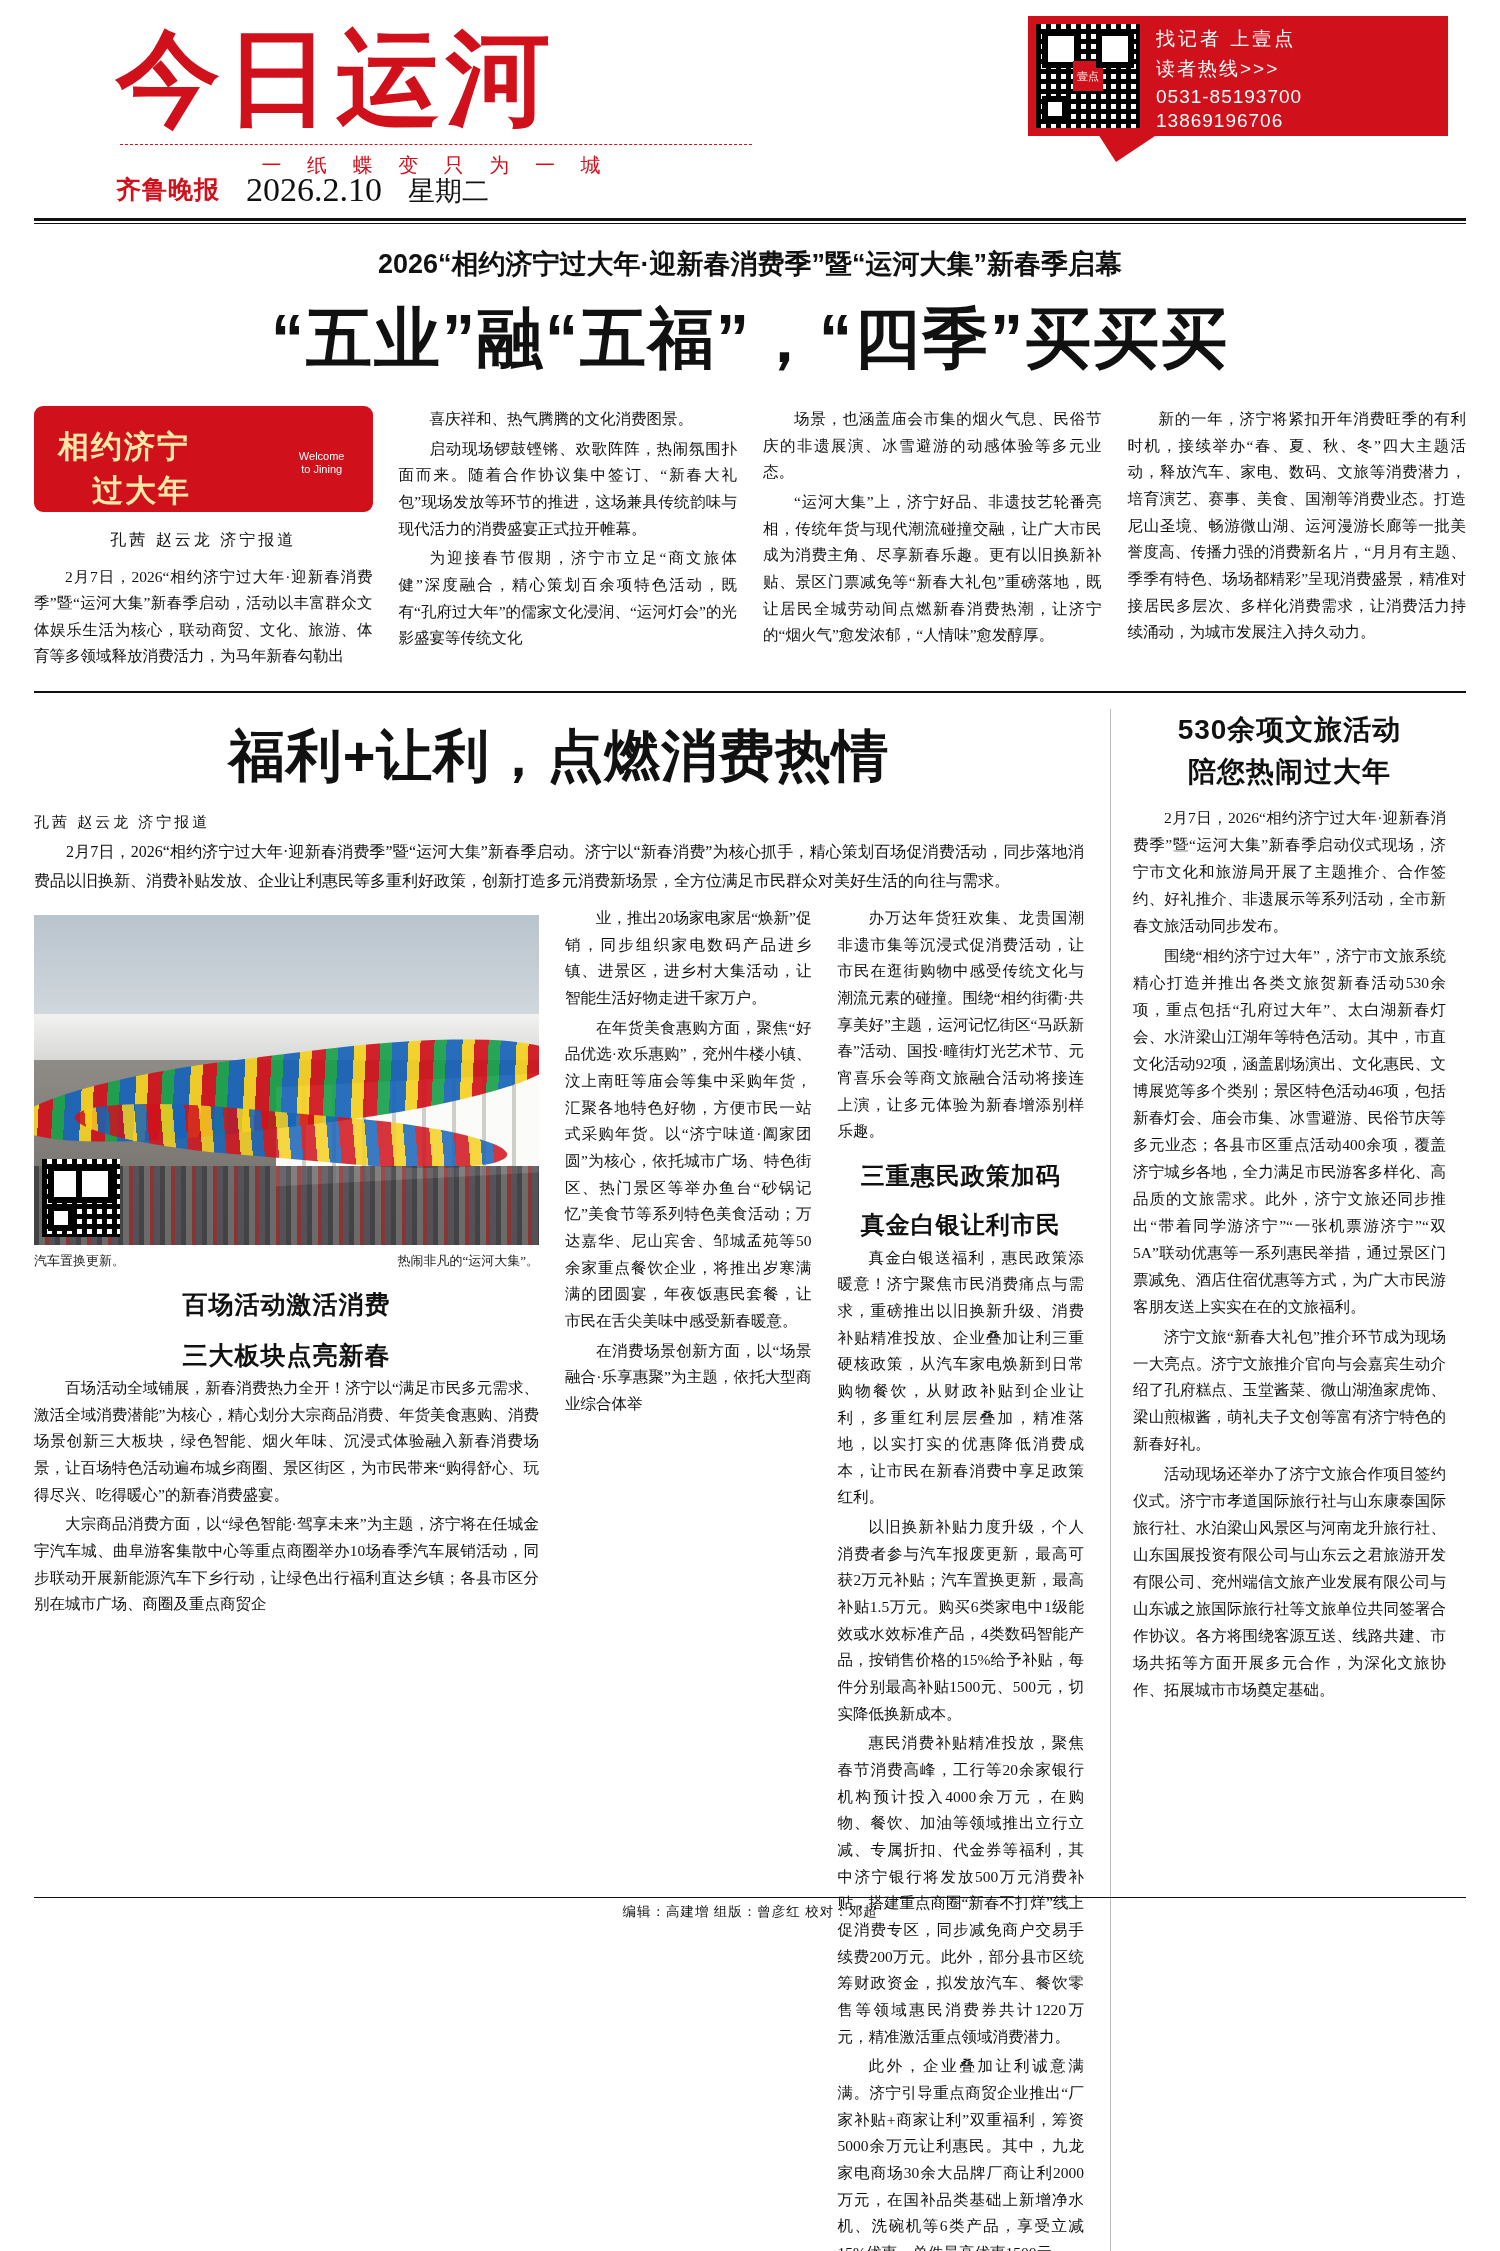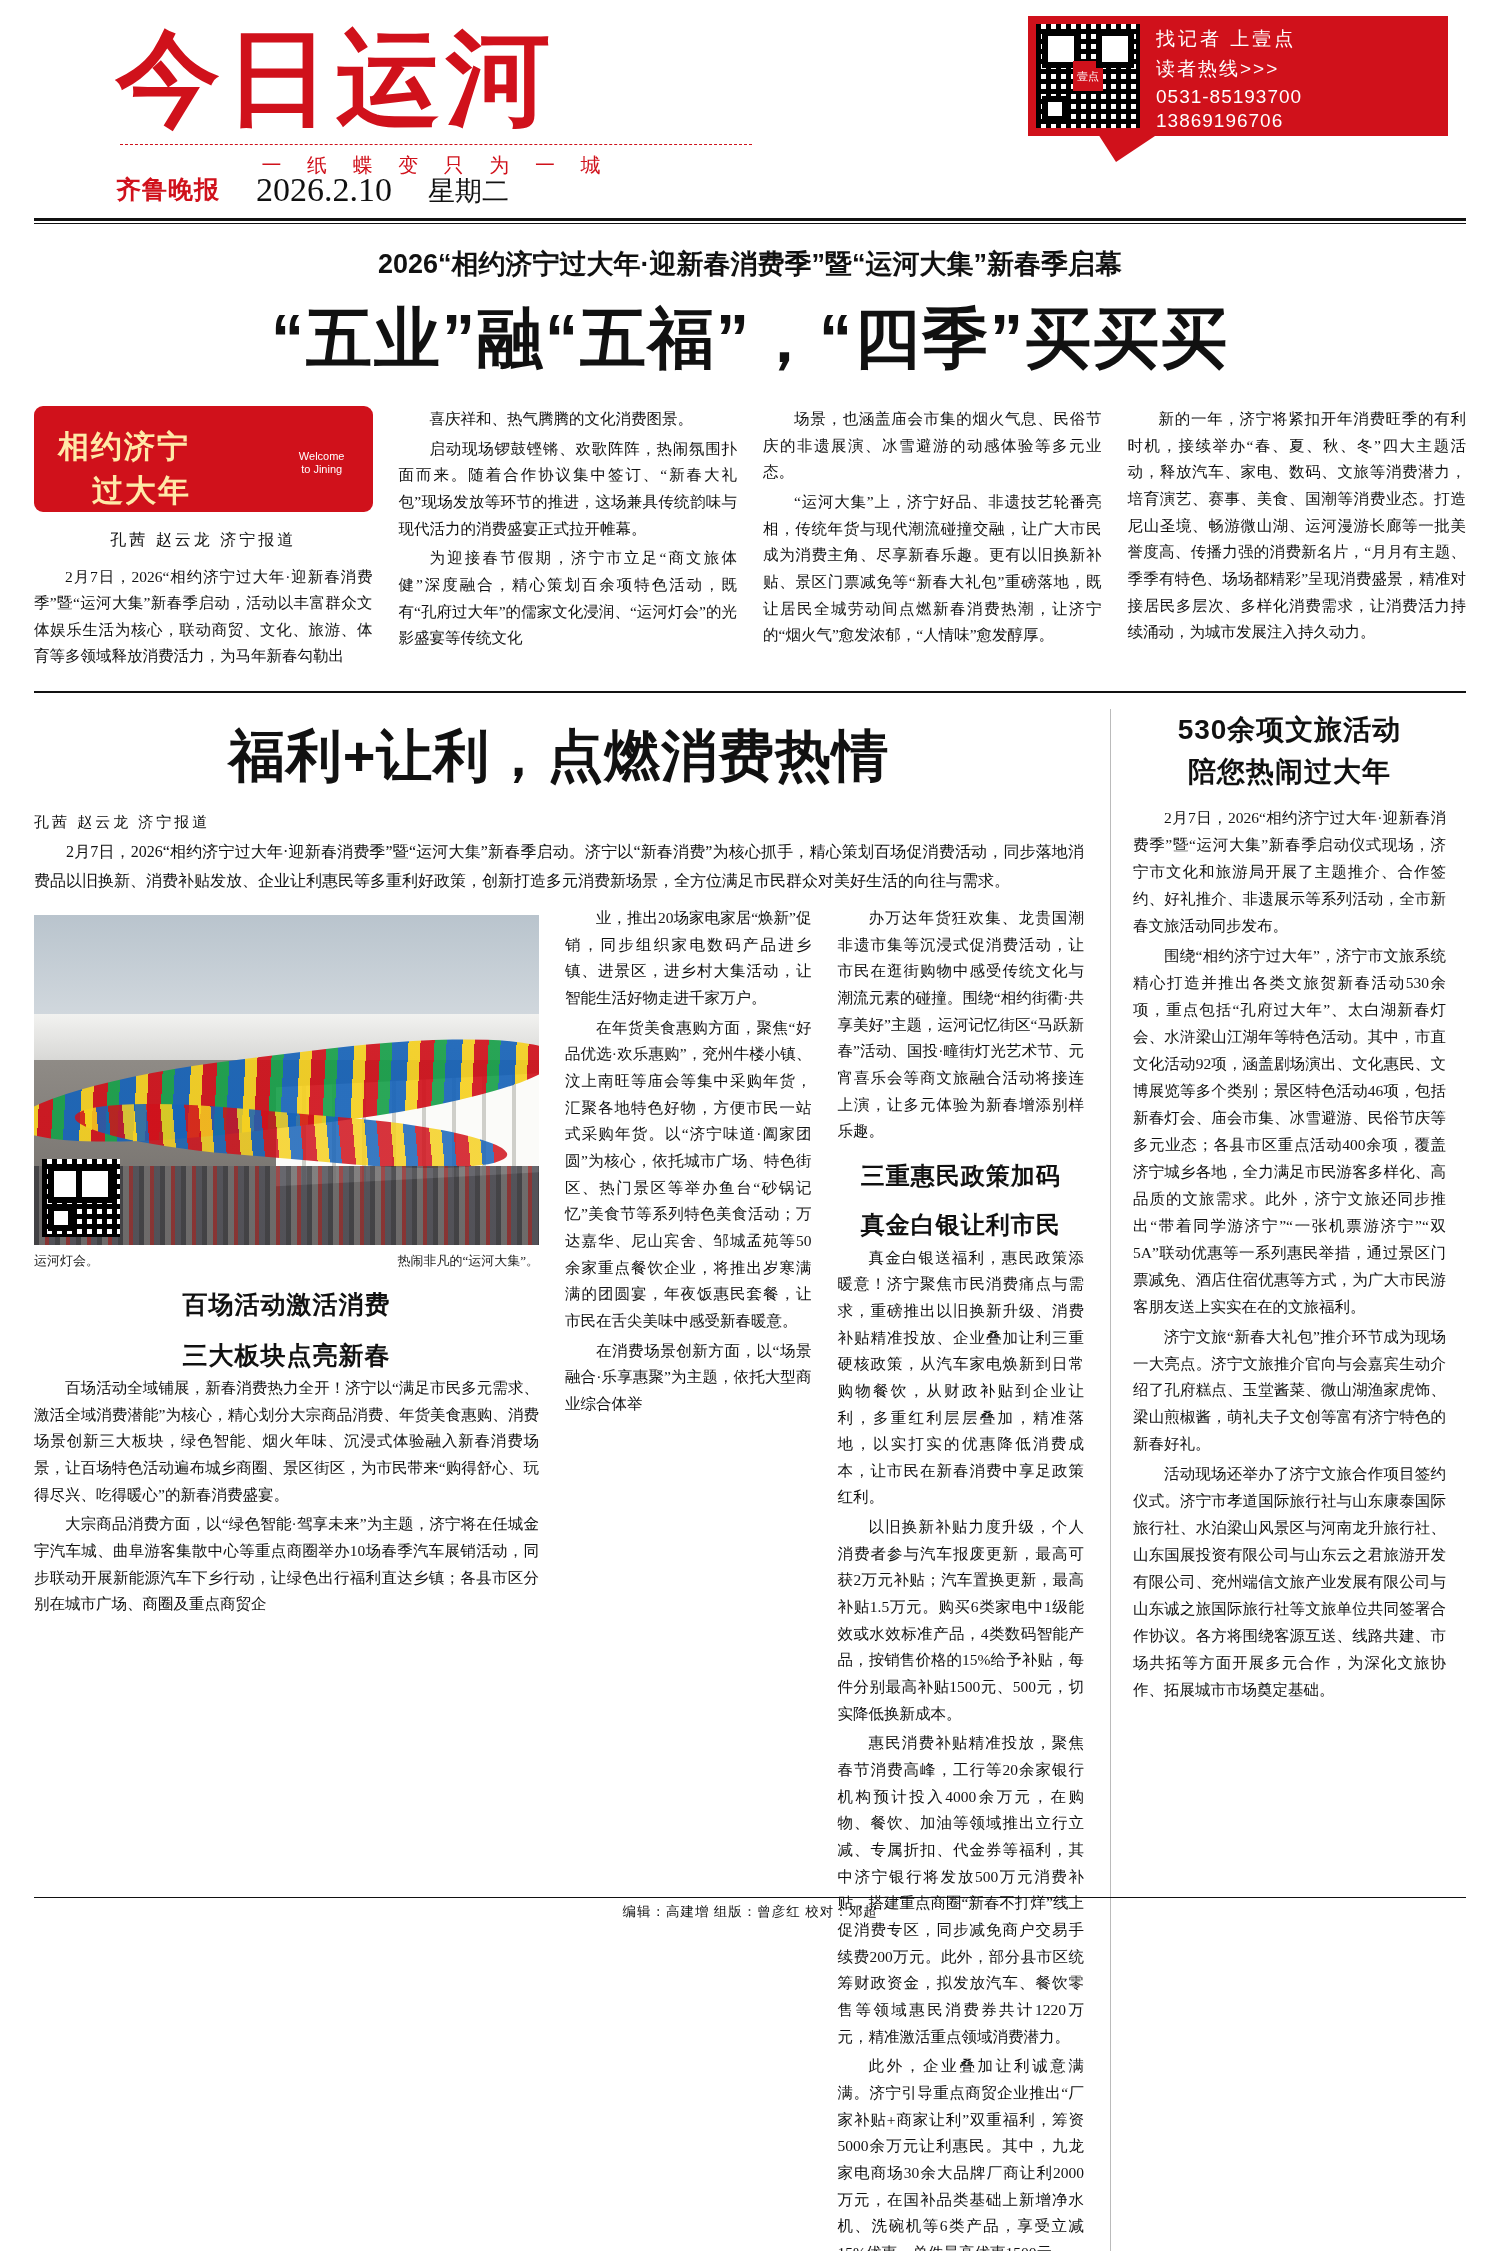--- a/index.html
+++ b/index.html
@@ -47,21 +47,21 @@
     border-left:18px solid transparent;
     border-right:42px solid transparent;
     border-top:28px solid #d0111b;
   }
   .qr-img { position:absolute; left:8px; top:8px; width:104px; height:104px; background:#fff; }
   .qr-text { position:absolute; left:128px; top:10px; right:10px; }
   .qr-l1 { font-size:19px; letter-spacing:3px; margin-bottom:4px; font-family:"Liberation Sans",sans-serif; }
   .qr-l2 { font-size:19px; letter-spacing:2px; margin-bottom:3px; font-family:"Liberation Sans",sans-serif; }
   .qr-l3, .qr-l4 { font-size:19px; letter-spacing:1px; font-family:"Liberation Sans",sans-serif; line-height:1.25; }
 
-  .dateline { position:absolute; left:82px; top:160px; display:flex; align-items:flex-end; gap:36px; }
+  .dateline { position:absolute; left:82px; top:160px; display:flex; align-items:flex-end; gap:26px; }
   .paper-name {
     color:#d0111b; font-size:25px; font-weight:bold; letter-spacing:1px;
     font-family:"Liberation Sans", sans-serif; padding-bottom:3px;
   }
   .date-main { font-size:34px; font-family:Liberation Serif, serif;margin-top:11px; }
   .date-week { font-size:27px; font-family:"Liberation Sans", sans-serif; }
 
   .rule-thick { border-top:3px solid #111; margin:6px 0 0 0; }
   .rule-thin { border-top:1px solid #111; margin-top:2px; }
 
@@ -274,21 +274,21 @@
               <div class="ph-ground"></div>
               <div class="ph-stalls"></div>
               <div class="ph-dragon"></div>
               <div class="ph-dragon2"></div>
               <div class="ph-crowd"></div>
               <div class="ph-qr qrpat">
                 <div class="qrc"></div>
               </div>
             </div>
             <div class="photo-caps">
-              <span>运河灯会。</span>
+              <span>汽车置换更新。</span>
               <span>热闹非凡的“运河大集”。</span>
             </div>
           </div>
 
           <div class="sub-head">百场活动激活消费</div>
           <div class="sub-head">三大板块点亮新春</div>
 
           <p>百场活动全域铺展，新春消费热力全开！济宁以“满足市民多元需求、激活全域消费潜能”为核心，精心划分大宗商品消费、年货美食惠购、消费场景创新三大板块，绿色智能、烟火年味、沉浸式体验融入新春消费场景，让百场特色活动遍布城乡商圈、景区街区，为市民带来“购得舒心、玩得尽兴、吃得暖心”的新春消费盛宴。</p>
           <p>大宗商品消费方面，以“绿色智能·驾享未来”为主题，济宁将在任城金宇汽车城、曲阜游客集散中心等重点商圈举办10场春季汽车展销活动，同步联动开展新能源汽车下乡行动，让绿色出行福利直达乡镇；各县市区分别在城市广场、商圈及重点商贸企</p>
         </div>

